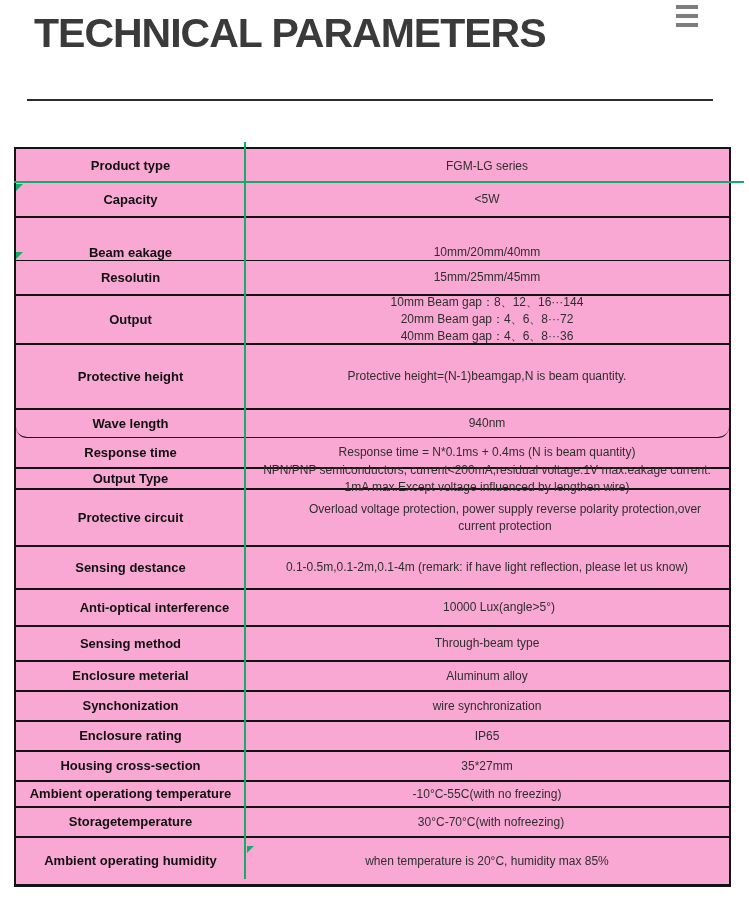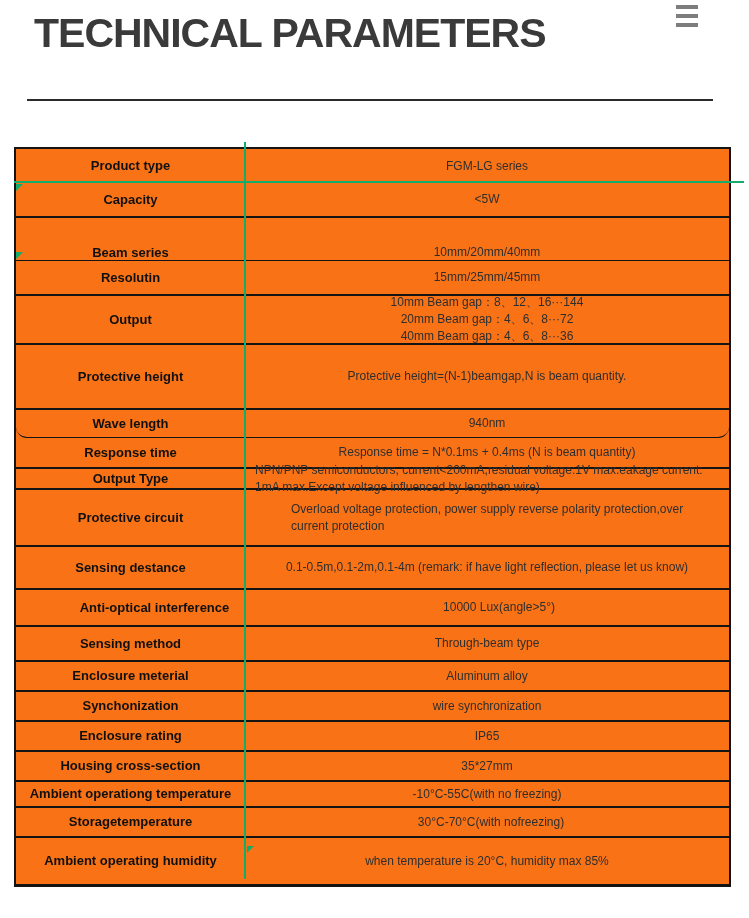--- a/index.html
+++ b/index.html
@@ -26,34 +26,34 @@
   .title-rule {
     position:absolute; left:27px; top:99px; width:686px; height:2px;
     background:#2b2b2b;
   }
 
   
   .spec-table {
     position:absolute; left:14px; top:147px; width:717px;
     border:2px solid #141414;
     border-bottom-width:3px;
-    background:#f97316;
+    background:#f9a8d4;
   }
   .row { display:flex; border-bottom:2px solid #141414; }
   .row:last-child { border-bottom:none; }
   .label-cell {
     width:229px; flex:0 0 229px;
     display:flex; align-items:center; justify-content:center;
     font-weight:bold; font-size:13px; color:#101010;
     text-align:center; padding:0 6px; line-height:1.2;
   }
   .value-cell {
     flex:1;
     display:flex; flex-direction:column; align-items:center; justify-content:center;
-    font-size:12px; color:#2e2e2e; 
+    font-size:12px; color:#2e2e2e; text-align:center;
     padding:0 10px; line-height:1.4;
   }
   
   .row:nth-child(1){height:34px; border-bottom:none;}
   .row:nth-child(2){height:35px;}
   .row:nth-child(3){height:16px; border-bottom-width:1px;margin-top:27px;}
   .row:nth-child(4){height:35px;}
   .row:nth-child(5){height:49px;}
   .row:nth-child(6){height:65px;}
   .row:nth-child(7){height:28px; border-bottom-width:1px;border-radius:11px;}
@@ -107,21 +107,21 @@
     <div class="value-cell">FGM-LG series</div>
   </div>
 
 
   <div class="row">
     <div class="label-cell">Capacity</div>
     <div class="value-cell">&lt;5W</div>
   </div>
 
   <div class="row">
-    <div class="label-cell">Beam series</div>
+    <div class="label-cell">Beam eakage</div>
     <div class="value-cell">10mm/20mm/40mm</div>
   </div>
 
   <div class="row">
     <div class="label-cell">Resolutin</div>
     <div class="value-cell">15mm/25mm/45mm</div>
   </div>
 
   <div class="row">
     <div class="label-cell">Output</div>

